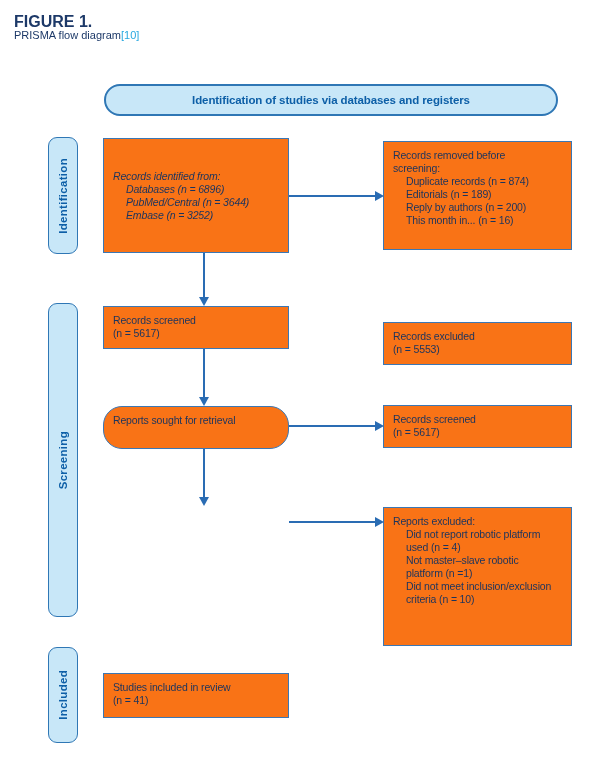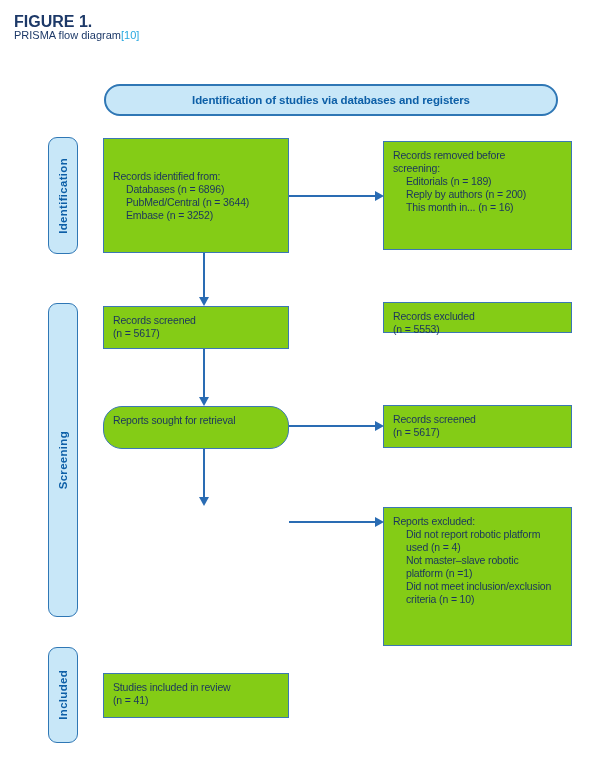--- a/index.html
+++ b/index.html
@@ -26,37 +26,37 @@
   }
   .stage span{
     writing-mode:vertical-rl;transform:rotate(180deg);
     font-size:11.5px;font-weight:bold;color:#0d5fa7;letter-spacing:0.3px;white-space:nowrap;
   }
   .stage-identification{top:137px;height:117px;}
   .stage-screening{top:303px;height:314px;}
   .stage-included{top:647px;height:96px;}
   
   .box{
-    position:absolute;box-sizing:border-box;background:#84cc16;
+    position:absolute;box-sizing:border-box;background:#f97316;
     border:1.5px solid #3b77b4;color:#1a345f;
     font-size:10.5px;line-height:13px;letter-spacing:-0.15px;
     padding:7px 9px;
   }
   .box .line,.box .item{white-space:pre-line;}
   .box .indent{padding-left:13px;}
-  .v-center{display:flex;align-items:center;}
+  .v-center{display:flex;align-items:center;font-style:italic;}
   .col-left{left:103px;width:186px;}
   .col-right{left:383px;width:189px;}
   .b1{top:138px;height:115px;}
   .b2{top:306px;height:43px;}
   .b3{top:406px;height:43px;border-radius:19px;}
   .b4{top:506px;height:43px;}
   .b5{top:673px;height:45px;}
   .r1{top:141px;height:109px;}
-  .r2{top:302px;height:31px;}
+  .r2{top:322px;height:43px;}
   .r3{top:405px;height:43px;}
   .r4{top:507px;height:139px;}
   
   .h-arrow{position:absolute;height:2px;background:#2a6cb3;}
   .h-arrow::after{
     content:'';position:absolute;right:-9px;top:-4px;width:0;height:0;
     border-top:5px solid transparent;border-bottom:5px solid transparent;
     border-left:9px solid #2a6cb3;
   }
   .v-arrow{position:absolute;width:2px;background:#2a6cb3;}
@@ -114,20 +114,21 @@
 
 
   <div class="box col-left b5">
     <div class="line">Studies included in review</div>
     <div class="line">(n = 41)</div>
   </div>
 
   <div class="box col-right r1">
     <div class="line">Records removed before
 screening:</div>
+    <div class="item indent">Duplicate records (n = 874)</div>
     <div class="item indent">Editorials (n = 189)</div>
     <div class="item indent">Reply by authors (n = 200)</div>
     <div class="item indent">This month in... (n = 16)</div>
   </div>
 
   <div class="box col-right r2">
     <div class="line">Records excluded</div>
     <div class="line">(n = 5553)</div>
   </div>
 

